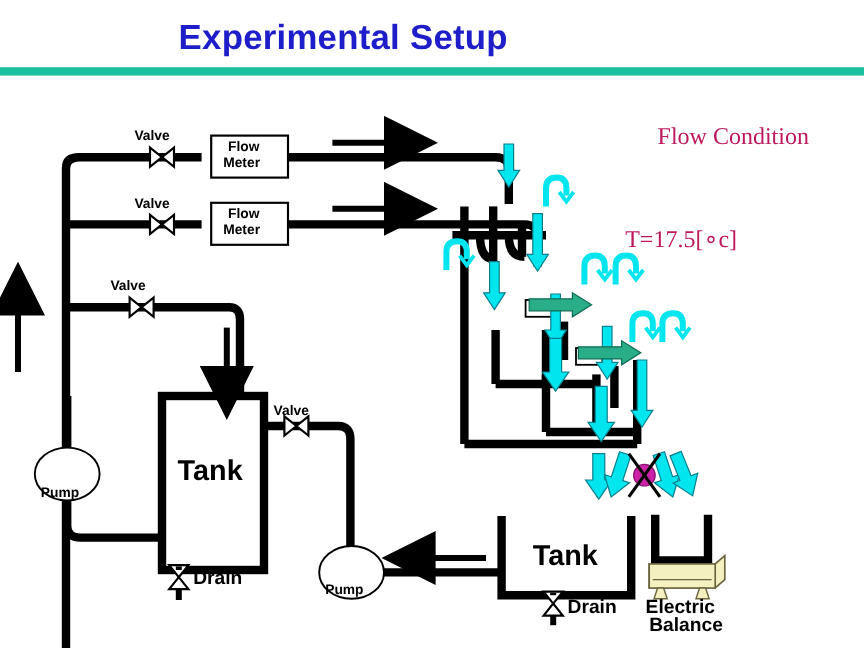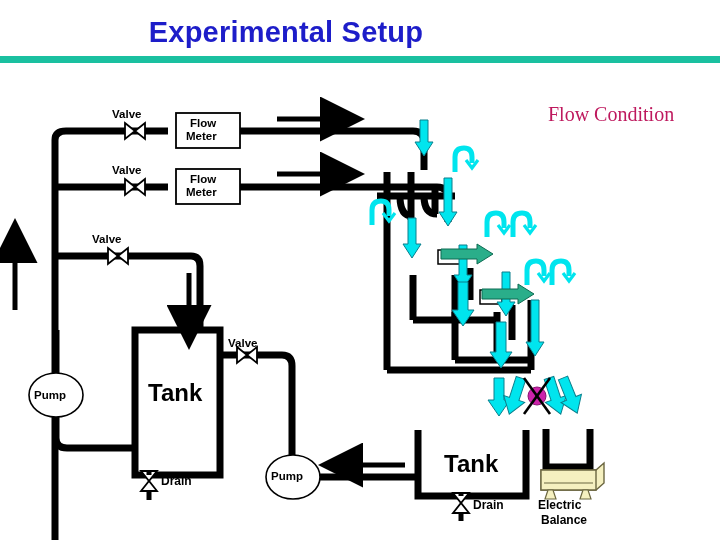--- a/index.html
+++ b/index.html
@@ -18,23 +18,23 @@
   }
   .rule{
     position:absolute;left:0;top:56px;width:720px;height:7px;background:#1ac0a0;
   }
 
   .lbl{
     position:absolute;font-family:"Liberation Sans", sans-serif;
     font-weight:bold;color:#000;white-space:nowrap;
   }
   .lbl-sm{font-size:11.5px;}
-  .lbl-md{font-size:12px;}
+  .lbl-md{font-size:16px;}
   .lbl-tank{font-size:24px;}
-  .lbl-pump{font-size:11.5px;}
+  .lbl-pump{font-size:11.5px;margin-top:16px;}
 
   .serif{
     position:absolute;font-family:"Liberation Serif", serif;
     font-size:20px;color:#be185d;white-space:nowrap;font-weight:normal;
   }
 </style>
 </head>
 <body>
 
 <div id="stage">
@@ -275,14 +275,15 @@
   <div class="lbl lbl-pump" style="left:34px;top:389px;">Pump</div>
   <div class="lbl lbl-pump" style="left:271px;top:470px;">Pump</div>
 
   <div class="lbl lbl-md" style="left:161px;top:474px;">Drain</div>
   <div class="lbl lbl-md" style="left:473px;top:498px;">Drain</div>
 
   <div class="lbl lbl-md" style="left:512px;top:498px;margin-left:26px;">Electric</div>
   <div class="lbl lbl-md" style="left:541px;top:513px;">Balance</div>
 
   <div class="serif" style="left:548px;top:103px;">Flow Condition</div>
+  <div class="serif" style="left:521px;top:187px;">T=17.5[∘c]</div>
 
 </div>
 
 </body></html>

